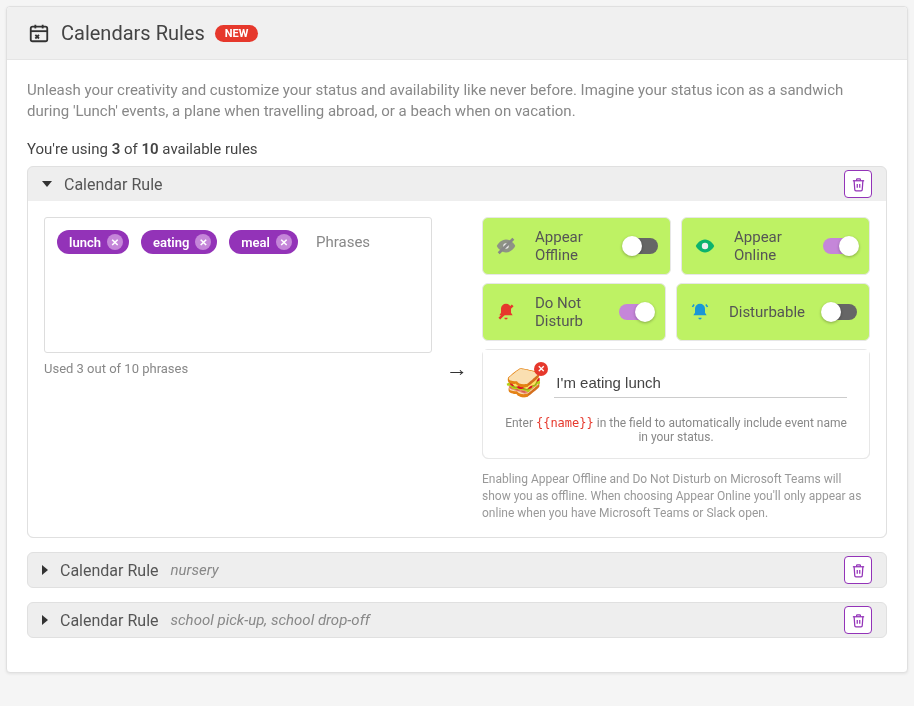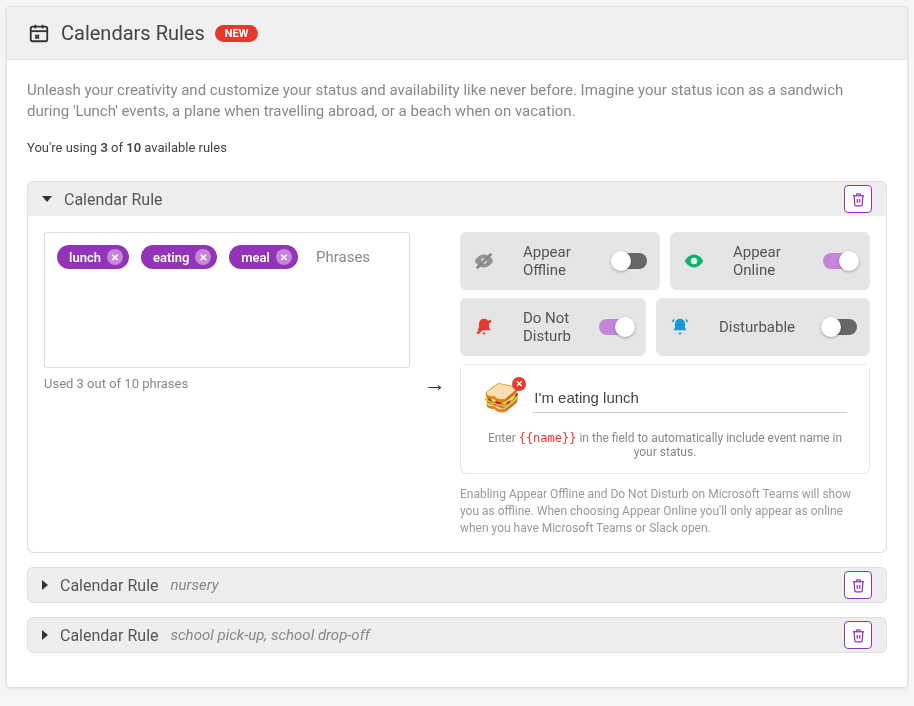--- a/index.html
+++ b/index.html
@@ -47,22 +47,22 @@
       padding: 20px;
     }
     .intro {
       color: #888;
       font-size: 15px;
       line-height: 1.4;
       margin-bottom: 18px;
     }
     .usage {
       color: #444;
-      font-size: 13px;
-      margin-bottom: 26px;
+      font-size: 15px;
+      margin-bottom: 8px;
     }
     .usage b { font-weight: 600; }
     .rule-panel {
       background: #eee;
       border: 1px solid #e0e0e0;
       border-radius: 6px;
       margin-bottom: 14px;
     }
     .rule-header {
       display: flex;
@@ -167,27 +167,27 @@
       display: flex;
       flex-direction: column;
       gap: 8px;
     }
     .toggle-row {
       display: grid;
       grid-template-columns: 1fr 1fr;
       gap: 10px;
     }
     .toggle-card {
-      background: #e5e5e5;
+      background: #bef264;
       border: 1px solid #e7e7e7;
       border-radius: 6px;
       padding: 10px 12px;
       display: flex;
       align-items: center;
-      gap: 28px;
+      gap: 18px;
     }
     .toggle-label { font-size: 15px; color: #555; flex: 1; }
     .toggle-icon { width: 22px; height: 22px; display:inline-flex; align-items:center; justify-content:center; }
     .switch {
       width: 34px; height: 16px;
       background: #666;
       border-radius: 10px;
       position: relative;
       cursor: pointer;
     }

